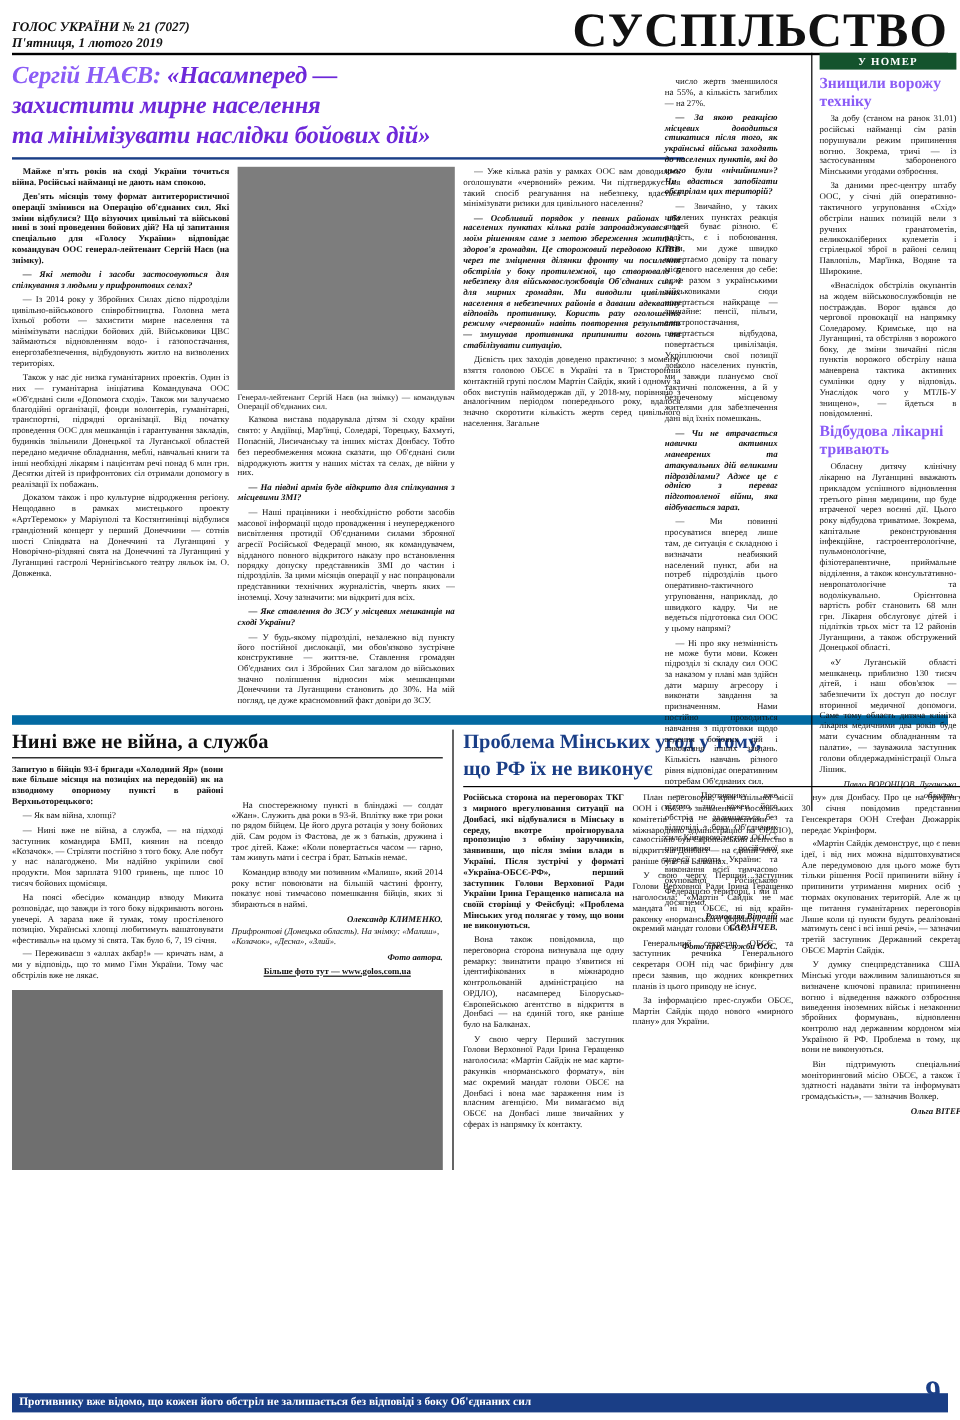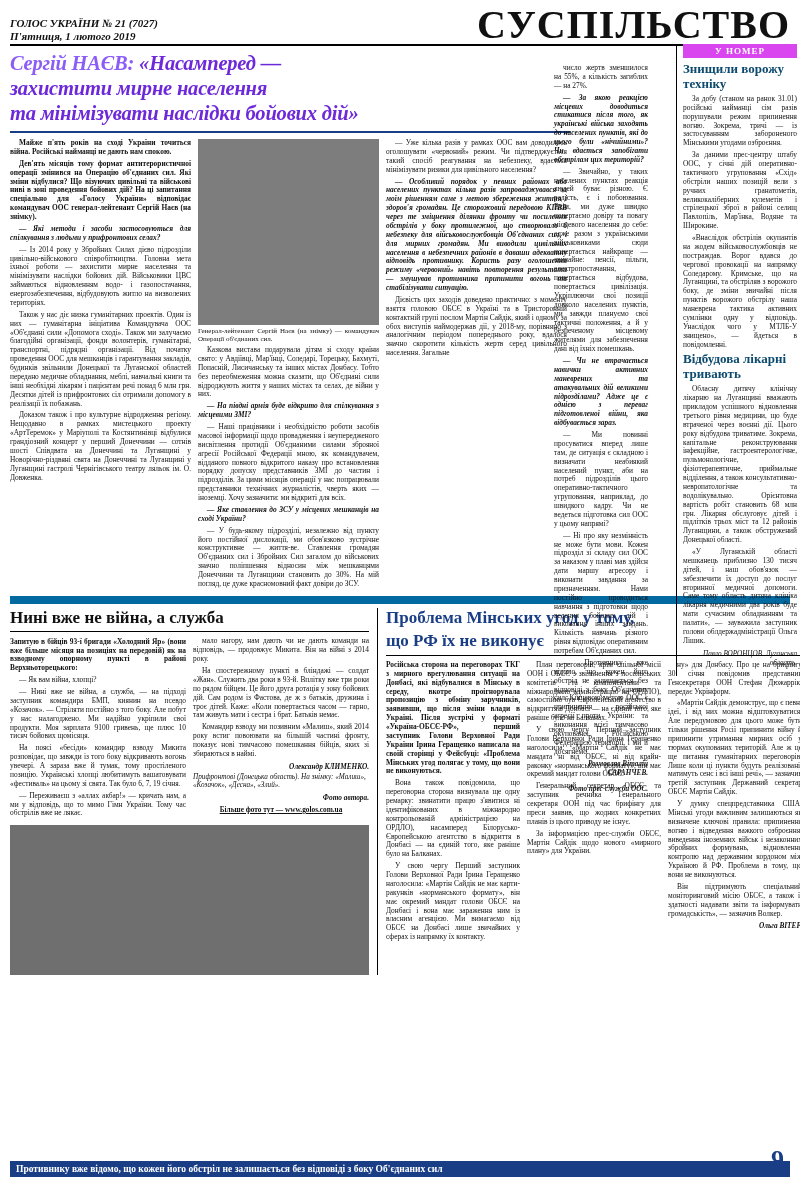--- a/index.html
+++ b/index.html
@@ -27,22 +27,22 @@
   .bcol{width:181px;}
   p.t{font-size:7.4px;line-height:1.2;text-align:justify;margin:0 0 3px 0;text-indent:9px;}
   p.t.noind{text-indent:0;}
   .lead{font-weight:bold;}
   .qa{font-weight:bold;font-style:italic;font-size:7.4px;line-height:1.2;text-align:justify;margin:0 0 3px 0;text-indent:9px;}
   .photo{width:100%;background:#7d7d7d;display:block;}
   .photo-cap{font-size:7px;line-height:1.15;text-align:justify;margin:2px 0 3px 0;}
   .sig{font-size:7.2px;text-align:right;font-weight:bold;font-style:italic;line-height:1.25;margin-top:3px;}
 
   
-  .section-tab{background:#d946ef;color:#fff;font-size:9px;font-weight:bold;letter-spacing:1px;text-align:center;padding:2px 0;margin-bottom:4px;}
-  .rh{font-size:13px;font-weight:bold;color:#0c4a6e;line-height:1.15;margin:0 0 3px 0;}
+  .section-tab{background:#14532d;color:#fff;font-size:9px;font-weight:bold;letter-spacing:1px;text-align:center;padding:2px 0;margin-bottom:4px;}
+  .rh{font-size:13px;font-weight:bold;color:#8b5cf6;line-height:1.15;margin:0 0 3px 0;}
   p.r{font-size:7.4px;line-height:1.2;text-align:justify;margin:0 0 3px 0;text-indent:9px;}
   .rsig{font-size:7.2px;text-align:right;font-style:italic;line-height:1.3;margin-top:4px;}
 
   
   .band{display:flex;gap:8px;margin-top:6px;border-top:8px solid #0369a1;padding-top:4px;}
   .band-left{width:360px;}
   .band-right{width:420px;border-left:1px solid #000;padding-left:8px;}
   .h2{font-size:17px;font-weight:bold;line-height:1.15;margin:0 0 4px 0;}
   .h2.blue{color:#1a3e86;}
   .hr-thin{border:0;border-top:1px solid #000;margin:3px 0 5px 0;}
@@ -161,21 +161,20 @@
       <hr class="hr-thin">
       <div class="two">
         <div class="c">
           <p class="t noind lead">Запитую в бійців 93-ї бригади «Холодний Яр» (вони вже більше місяця на позиціях на передовій) як на взводному опорному пункті в районі Верхньоторецького:</p>
           <p class="t">— Як вам війна, хлопці?</p>
           <p class="t">— Нині вже не війна, а служба, — на підході заступник командира БМП, киянин на псевдо «Козачок». — Стріляти постійно з того боку. Але побут у нас налагоджено. Ми надійно укріпили свої продукти. Моя зарплата 9100 гривень, ще плюс 10 тисяч бойових щомісяця.</p>
           <p class="t">На поясі «бесіди» командир взводу Микита розповідає, що завжди із того боку відкривають вогонь увечері. А зараза вже й тумак, тому простіленого позицію. Українські хлопці любитимуть вашатовувати «фестиваль» на цьому зі свята. Так було 6, 7, 19 січня.</p>
           <p class="t">— Переживаєш з «аллах акбар!» — кричать нам, а ми у відповідь, що то мимо Гімн України. Тому час обстрілів вже не лякає.</p>
         </div>
         <div class="c">
-          <p class="t">мало нагору, нам дають чи не дають команди на відповідь, — продовжує Микита. Він на війні з 2014 року.</p>
           <p class="t">На спостережному пункті в бліндажі — солдат «Жан». Служить два роки в 93-й. Вплітку вже три роки по рядом бійцем. Це його друга ротація у зону бойових дій. Сам родом із Фастова, де ж з батьків, дружина і троє дітей. Каже: «Коли повертається часом — гарно, там живуть мати і сестра і брат. Батьків немає.</p>
           <p class="t">Командир взводу ми позивним «Малиш», який 2014 року встиг повоювати на більшій частині фронту, показує нові тимчасово помешкання бійців, яких зі збираються в наймі.</p>
           <p class="author">Олександр КЛИМЕНКО.</p>
           <p class="cap-ital">Прифронтові
 (Донецька область).
 На знімку: «Малиш», «Козачок», «Десна», «Злий».</p>
           <p class="author">Фото автора.</p>
           <p class="link">Більше фото тут — www.golos.com.ua</p>
         </div>
       </div>

